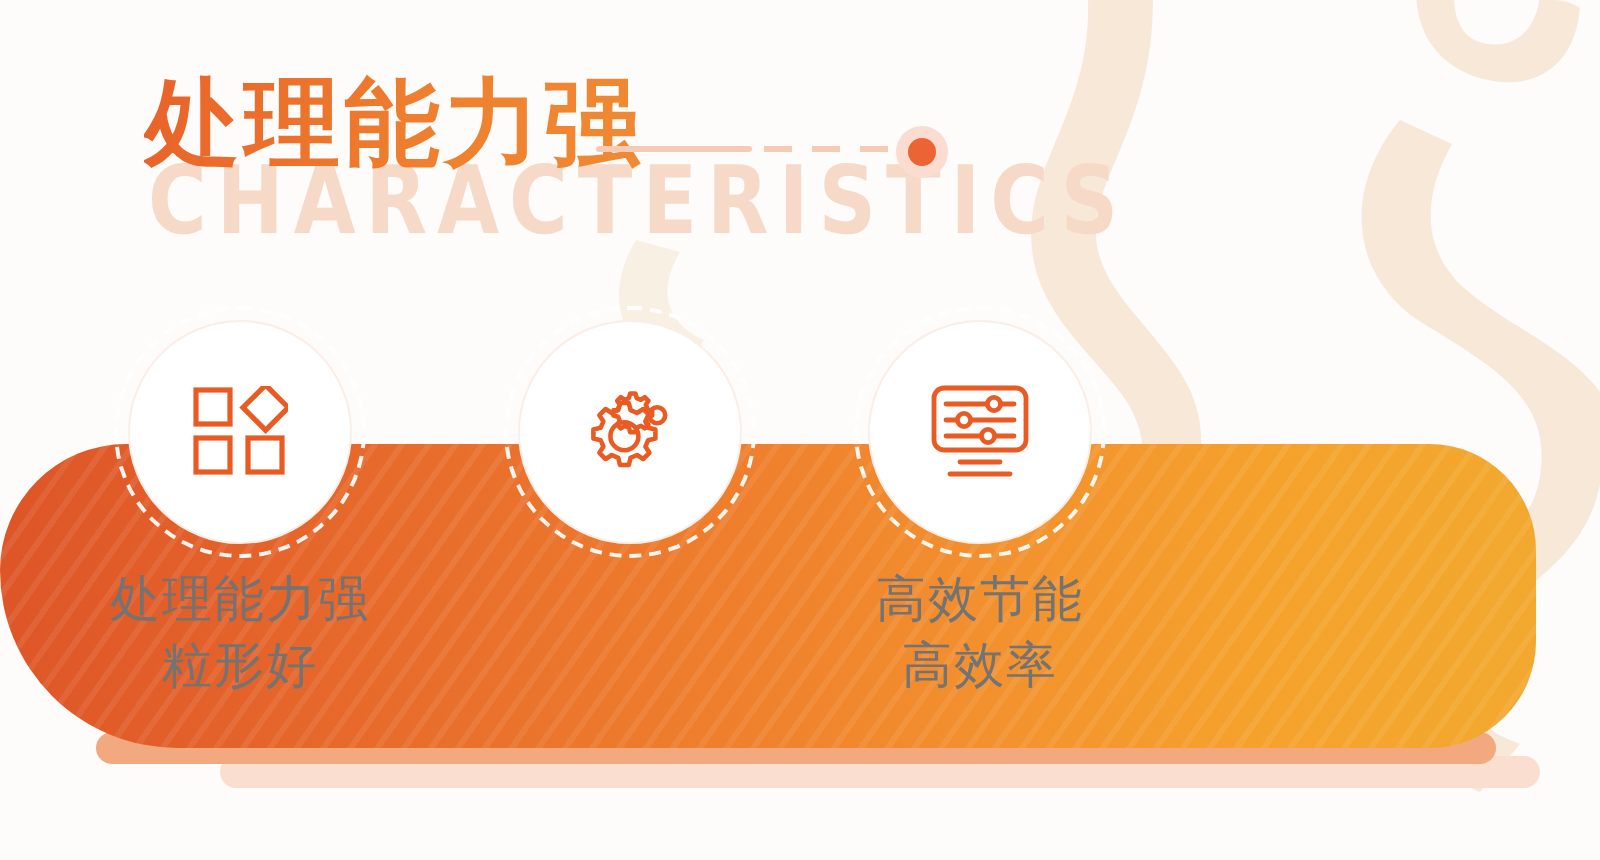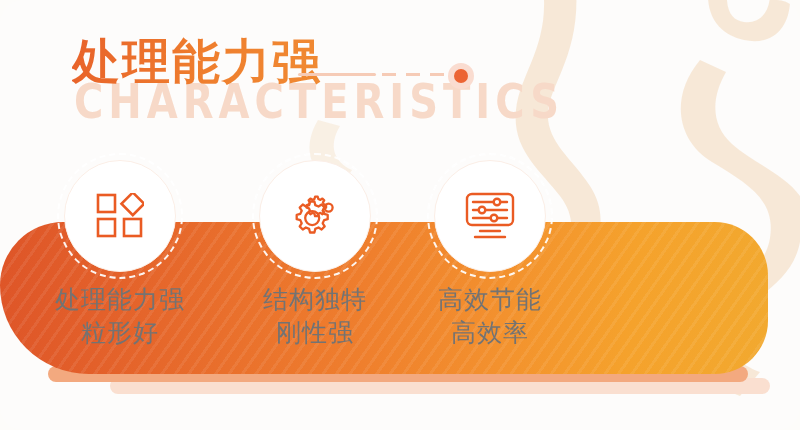--- a/index.html
+++ b/index.html
@@ -206,22 +206,20 @@
               <circle cx="23.2" cy="25.1" r="7"></circle>
               <path d="M41 6.5 l3 0 0.7 2.6 2.4 1 2.2-1.5 2.1 2.1 -1.5 2.2 1 2.4 2.6 0.7 0 3
                        -2.6 0.7 -1 2.4 1.5 2.2 -2.1 2.1 -2.2-1.5 -2.4 1 -0.7 2.6 -3 0 -0.7-2.6
                        -2.4-1 -2.2 1.5 -2.1-2.1 1.5-2.2 -1-2.4 -2.6-0.7 0-3 2.6-0.7 1-2.4
                        -1.5-2.2 2.1-2.1 2.2 1.5 2.4-1 z" transform="translate(-10,-2) scale(0.88)" stroke-width="2.6"></path>
               <circle cx="39.6" cy="14.6" r="4" stroke-width="2.3"></circle>
             </svg>
           </span>
         </div>
       </div>
-      <div class="feature-label">结构独特
-刚性强</div>
     </div>
 
     <div class="feature" style="left:400px">
       <div class="circle-wrap">
         <div class="circle-dash"></div>
         <div class="circle">
           <span>
             <svg width="52" height="48" viewBox="0 0 52 48" fill="none" stroke="#ea5b23" stroke-width="2.4" stroke-linecap="round">
               <rect x="3" y="2" width="46" height="31" rx="5"></rect>
               <line x1="9" y1="10" x2="43" y2="10"></line>

